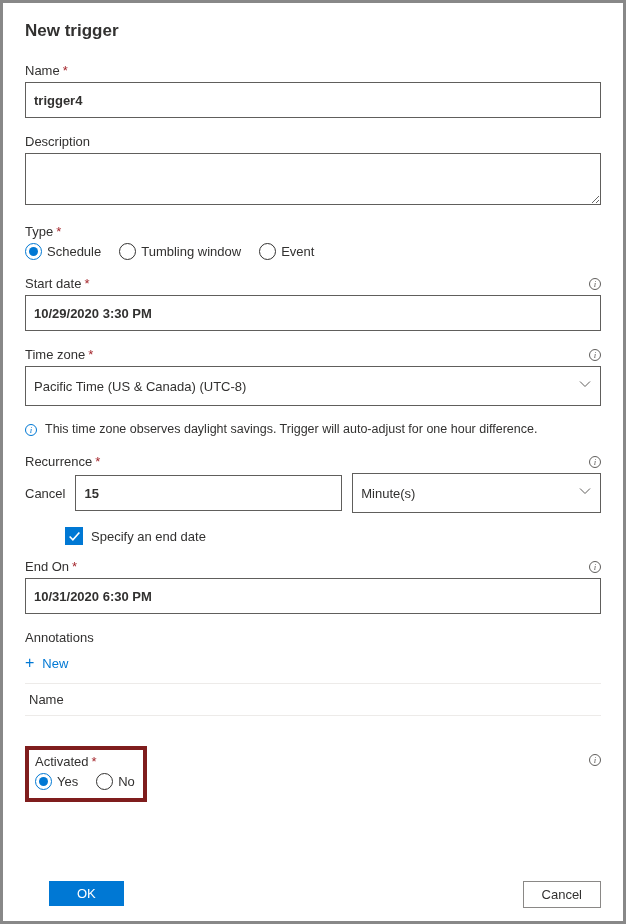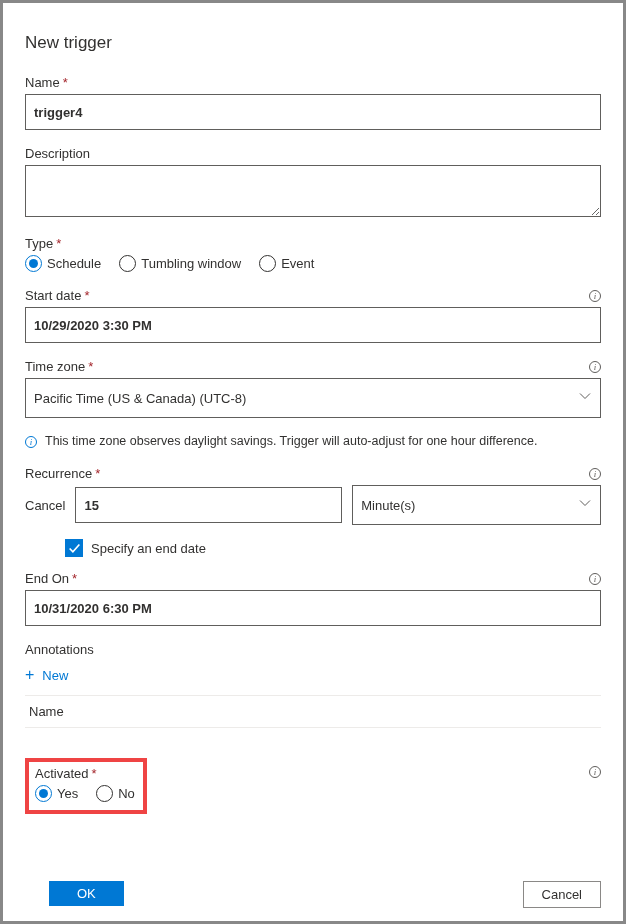--- a/index.html
+++ b/index.html
@@ -13,24 +13,23 @@
     border: 3px solid #888;
     position: relative;
   }
   .panel {
     padding: 18px 22px 0 22px;
     height: calc(100% - 50px);
     overflow: hidden;
   }
   h2.title {
     font-size: 17px;
-    font-weight: 400;
+    font-weight: 700;
     color: #323130;
     margin-bottom: 22px;
-    margin-top: 12px;
   }
   .field { margin-bottom: 16px; }
   .label {
     font-size: 13px;
     color: #323130;
     margin-bottom: 4px;
     display: flex;
     align-items: center;
   }
   .req { color: #a4262c; margin-left: 3px; }
@@ -126,21 +125,21 @@
   .annot-new .plus { font-size: 16px; line-height: 1; }
   .annot-header {
     border-top: 1px solid #edebe9;
     border-bottom: 1px solid #edebe9;
     padding: 8px 4px;
     margin-top: 6px;
     font-size: 13px;
     color: #323130;
   }
   .highlight-box {
-    border: 4px solid #ef4444;
+    border: 4px solid #7f1d1d;
     padding: 4px 8px 8px 6px;
     display: inline-block;
     margin-top: 14px;
   }
   .highlight-box .label { margin-bottom: 4px; }
   .footer {
     position: absolute;
     left: 0; right: 0; bottom: 0;
     height: 50px;
     border-top: 0;

